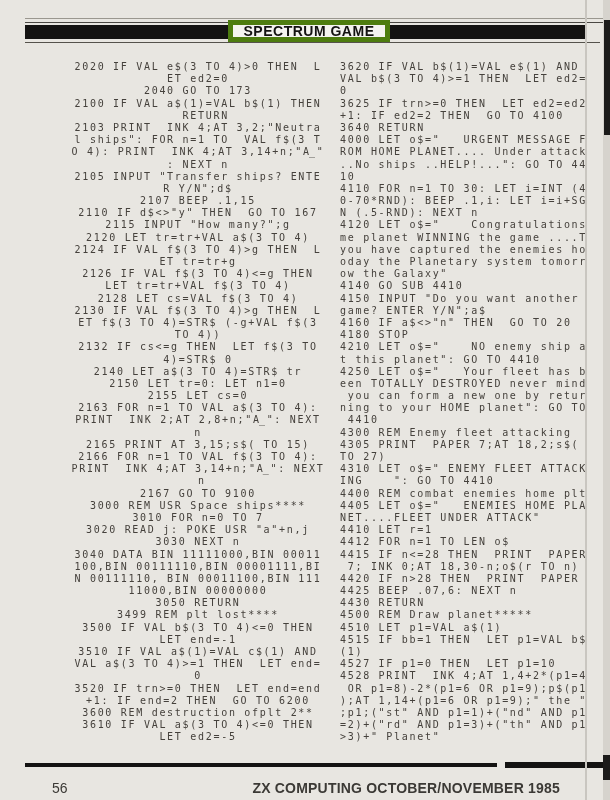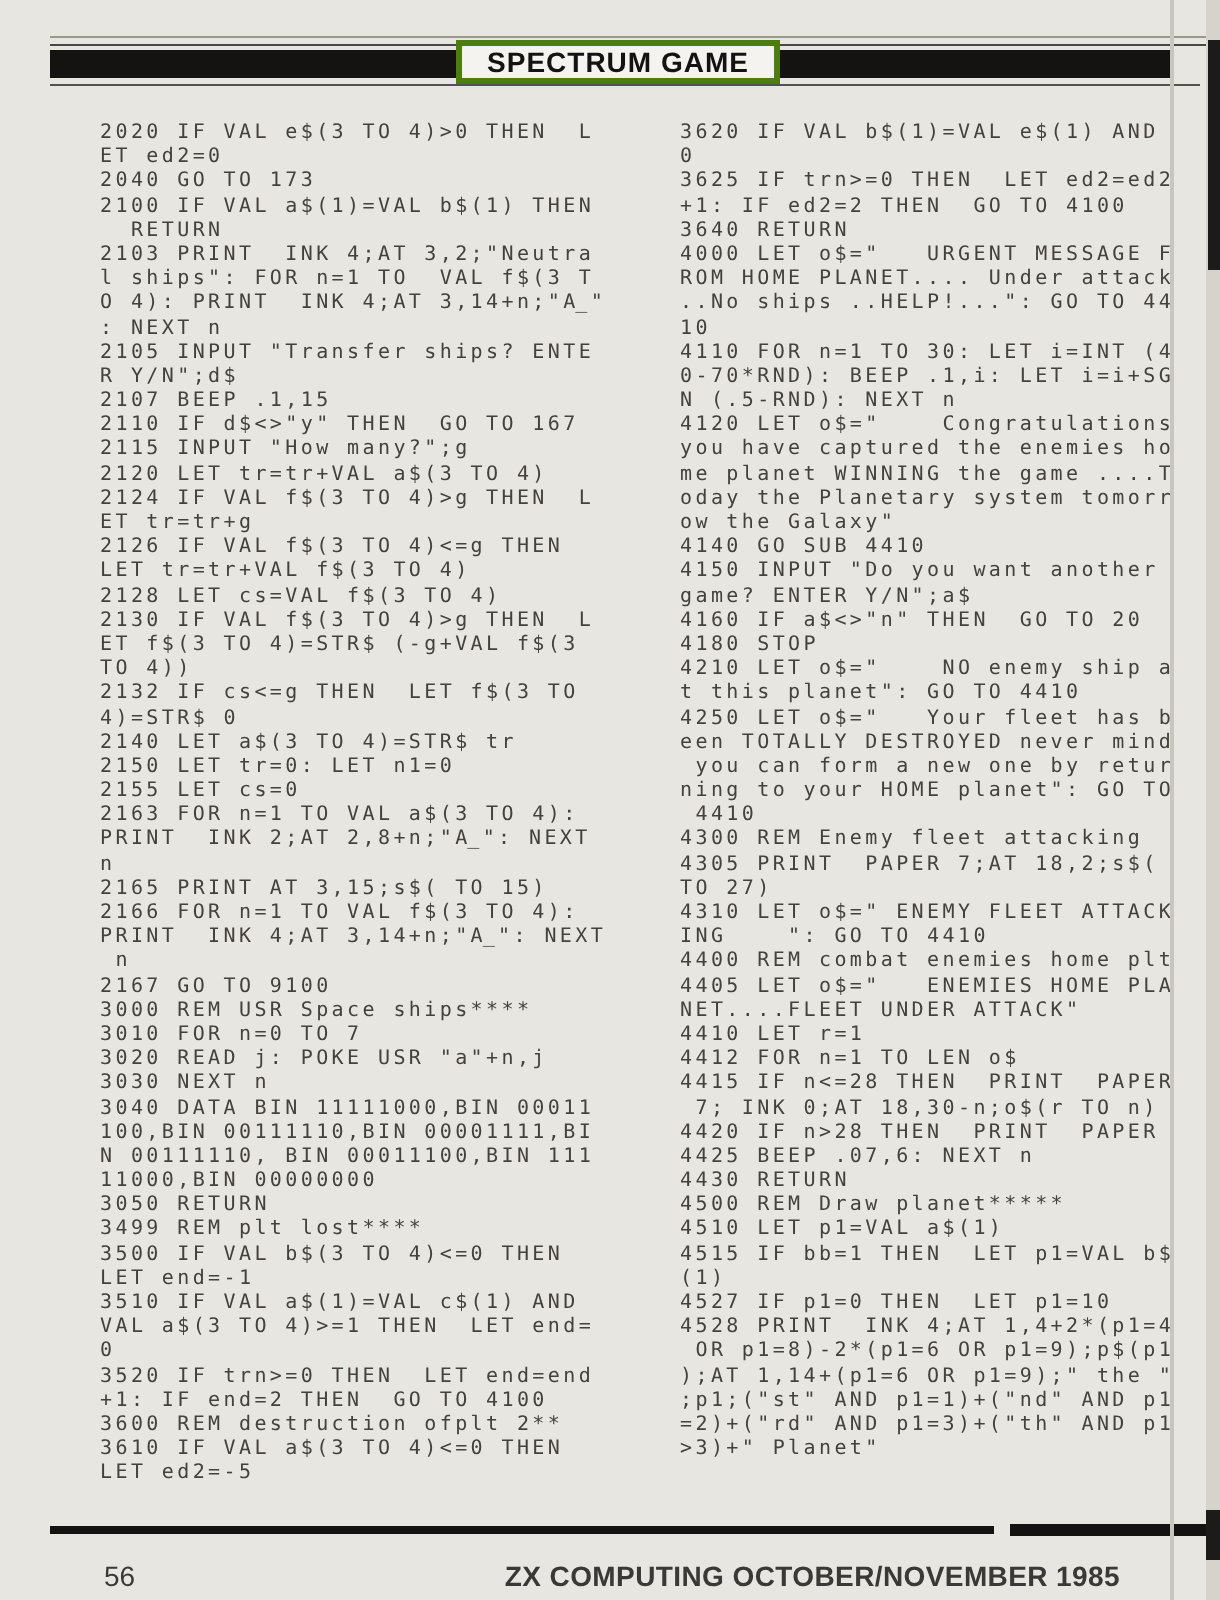--- a/index.html
+++ b/index.html
@@ -11,34 +11,34 @@
   .page{position:absolute;inset:0;}
 
   
   .rule{position:absolute;background:#2f2d2b;}
   .rule-top-1{left:25px;top:18px;width:583px;height:1px;background:#9a978f;}
   .rule-top-2{left:25px;top:22px;width:583px;height:1px;background:#4a4843;}
   .header-bar{left:25px;top:25px;width:560px;height:14px;background:#141312;}
   .rule-bottom{left:25px;top:42px;width:575px;height:1px;background:#55524c;}
   .title-box{
     position:absolute;left:228px;top:20px;width:162px;height:22px;
-    background:#f4f3f0;border:3px solid #4d7c0f;box-sizing:border-box;
+    background:#f4f3f0;border:5px solid #4d7c0f;box-sizing:border-box;
     display:flex;align-items:center;justify-content:center;
   }
   .title-box span{
     font-family:"Liberation Sans", sans-serif;font-weight:bold;
     font-size:14px;letter-spacing:.5px;color:#141312;white-space:nowrap;
   }
 
   
   .col{
     position:absolute;top:61px;width:264px;
     color:#45413c;font-size:10px;line-height:12.2px;letter-spacing:1.7px;
   }
-  .col-left{left:50px;}
+  .col-left{left:66px;text-align:center;}
   .col-right{left:340px;}
   .code-line{white-space:pre;height:12.2px;}
 
   
   .footer-rule-left{left:25px;top:763px;width:472px;height:4px;background:#141312;}
   .footer-rule-right{left:505px;top:762px;width:105px;height:6px;background:#141312;}
   .footer-text{
     position:absolute;top:780px;color:#3b3935;
     font-family:"Liberation Sans", sans-serif;font-size:14px;font-weight:bold;
   }
@@ -110,41 +110,42 @@
       <div class="code-line">N 00111110, BIN 00011100,BIN 111</div>
       <div class="code-line">11000,BIN 00000000</div>
       <div class="code-line">3050 RETURN</div>
       <div class="code-line">3499 REM plt lost****</div>
       <div class="code-line">3500 IF VAL b$(3 TO 4)&lt;=0 THEN</div>
       <div class="code-line">LET end=-1</div>
       <div class="code-line">3510 IF VAL a$(1)=VAL c$(1) AND</div>
       <div class="code-line">VAL a$(3 TO 4)&gt;=1 THEN  LET end=</div>
       <div class="code-line">0</div>
       <div class="code-line">3520 IF trn&gt;=0 THEN  LET end=end</div>
-      <div class="code-line">+1: IF end=2 THEN  GO TO 4100</div>
+      <div class="code-line">+1: IF end=2 THEN  GO TO 6200</div>
       <div class="code-line">3600 REM destruction ofplt 2**</div>
       <div class="code-line">3610 IF VAL a$(3 TO 4)&lt;=0 THEN</div>
       <div class="code-line">LET ed2=-5</div>
     </div>
   <div class="col col-right">
       <div class="code-line">3620 IF VAL b$(1)=VAL e$(1) AND</div>
+      <div class="code-line">VAL b$(3 TO 4)&gt;=1 THEN  LET ed2=</div>
       <div class="code-line">0</div>
       <div class="code-line">3625 IF trn&gt;=0 THEN  LET ed2=ed2</div>
       <div class="code-line">+1: IF ed2=2 THEN  GO TO 4100</div>
       <div class="code-line">3640 RETURN</div>
       <div class="code-line">4000 LET o$="   URGENT MESSAGE F</div>
       <div class="code-line">ROM HOME PLANET.... Under attack</div>
       <div class="code-line">..No ships ..HELP!...": GO TO 44</div>
       <div class="code-line">10</div>
       <div class="code-line">4110 FOR n=1 TO 30: LET i=INT (4</div>
       <div class="code-line">0-70*RND): BEEP .1,i: LET i=i+SG</div>
       <div class="code-line">N (.5-RND): NEXT n</div>
       <div class="code-line">4120 LET o$="    Congratulations</div>
+      <div class="code-line">me planet WINNING the game ....T</div>
       <div class="code-line">you have captured the enemies ho</div>
-      <div class="code-line">me planet WINNING the game ....T</div>
       <div class="code-line">oday the Planetary system tomorr</div>
       <div class="code-line">ow the Galaxy"</div>
       <div class="code-line">4140 GO SUB 4410</div>
       <div class="code-line">4150 INPUT "Do you want another</div>
       <div class="code-line">game? ENTER Y/N";a$</div>
       <div class="code-line">4160 IF a$&lt;&gt;"n" THEN  GO TO 20</div>
       <div class="code-line">4180 STOP</div>
       <div class="code-line">4210 LET o$="    NO enemy ship a</div>
       <div class="code-line">t this planet": GO TO 4410</div>
       <div class="code-line">4250 LET o$="   Your fleet has b</div>

